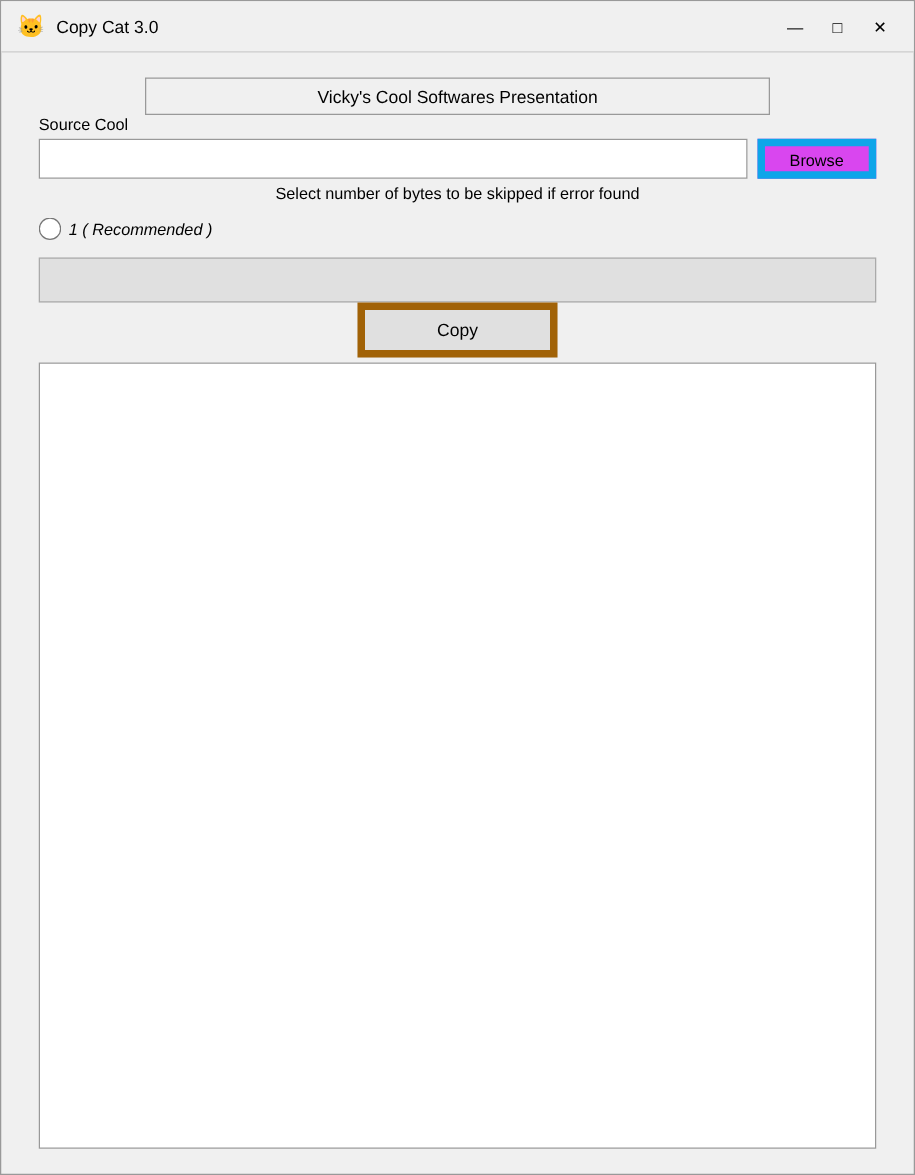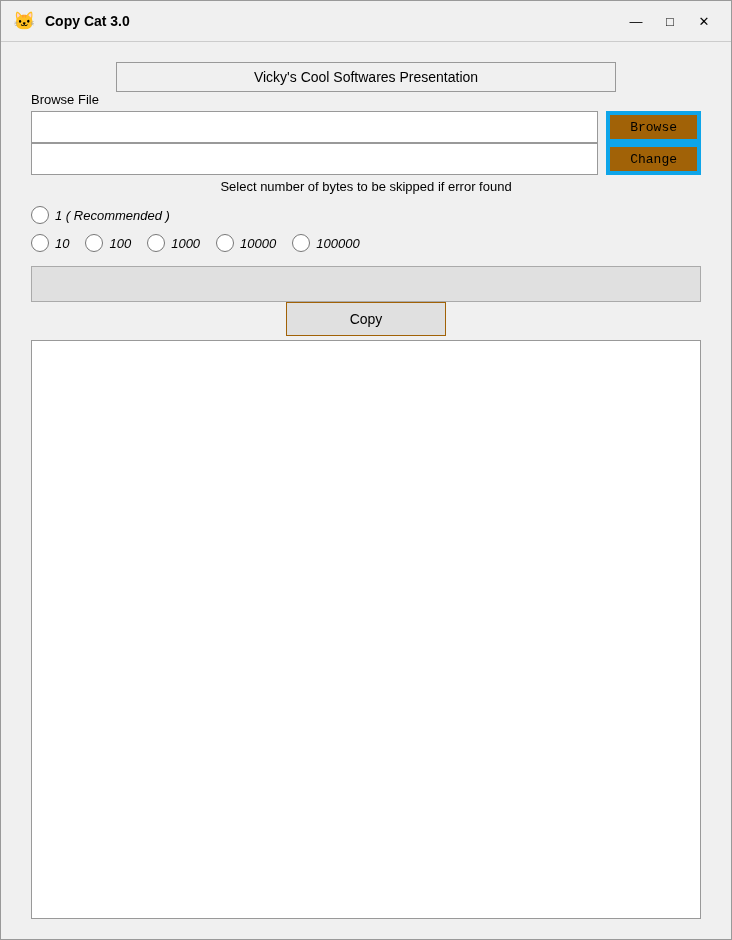--- a/index.html
+++ b/index.html
@@ -48,21 +48,21 @@
       width: 24px;
       height: 24px;
       display: flex;
       align-items: center;
       justify-content: center;
       font-size: 18px;
     }
 
     .title-bar-title {
       font-size: 14px;
-      font-weight: 700;
+      font-weight: 400;
       color: #000;
     }
 
     .title-bar-controls {
       display: flex;
       align-items: center;
       gap: 4px;
     }
 
     .title-bar-btn {
@@ -118,30 +118,29 @@
       flex: 1;
       height: 32px;
       border: 1px solid #999;
       background: #fff;
       padding: 4px 6px;
       font-size: 13px;
       outline: none;
     }
 
     .btn-blue {
-      background: #a16207;
-      border: 4px solid #0ea5e9;
+      background: #d946ef;
+      border: 6px solid #0ea5e9;
       color: #000;
       padding: 4px 20px;
       font-size: 13px;
       cursor: pointer;
       height: 32px;
       min-width: 90px;
       white-space: nowrap;
-      font-family: Liberation Mono, monospace;
     }
 
     .skip-section {
       margin-top: 4px;
     }
 
     .skip-label {
       font-size: 13px;
       color: #000;
       margin-bottom: 12px;
@@ -178,21 +177,21 @@
 
     .progress-bar-container {
       height: 36px;
       background: #e0e0e0;
       border: 1px solid #aaa;
       margin-top: 4px;
     }
 
     .copy-btn {
       background: #e0e0e0;
-      border: 1px solid #a16207;
+      border: 6px solid #a16207;
       color: #000;
       padding: 8px 40px;
       font-size: 14px;
       cursor: pointer;
       align-self: center;
       min-width: 160px;
     }
 
     .output-area {
       flex: 1;
@@ -219,66 +218,40 @@
       <button class="title-bar-btn">□</button>
       <button class="title-bar-btn close-btn">✕</button>
     </div>
   </div>
 
   <div class="content">
 
     <div class="presentation-label">Vicky's Cool Softwares Presentation</div>
 
     <div class="field-group">
-      <span class="field-label">Browse File</span>
+      <span class="field-label">Source Cool</span>
       <div class="field-row">
         <input class="text-input" type="text" placeholder="" style="">
         <button class="btn-blue">Browse</button>
       </div>
     </div>
 
     <div class="field-group">
-      <div class="field-row">
-        <input class="text-input" type="text" placeholder="" style="">
-        <button class="btn-blue">Change</button>
-      </div>
     </div>
 
     <div class="skip-section">
       <div class="skip-label">Select number of bytes to be skipped if error found</div>
 
       <div class="radio-row">
         <div class="radio-item">
           <input type="radio" name="skip_bytes" id="r1" value="1" style="">
           <label for="r1">1    ( Recommended )</label>
         </div>
       </div>
 
-      <div class="radio-row">
-        <div class="radio-item">
-          <input type="radio" name="skip_bytes" id="r10" value="10" style="">
-          <label for="r10">10</label>
-        </div>
-        <div class="radio-item">
-          <input type="radio" name="skip_bytes" id="r100" value="100" style="">
-          <label for="r100">100</label>
-        </div>
-        <div class="radio-item">
-          <input type="radio" name="skip_bytes" id="r1000" value="1000" style="">
-          <label for="r1000">1000</label>
-        </div>
-        <div class="radio-item">
-          <input type="radio" name="skip_bytes" id="r10000" value="10000" style="">
-          <label for="r10000">10000</label>
-        </div>
-        <div class="radio-item">
-          <input type="radio" name="skip_bytes" id="r100000" value="100000" style="">
-          <label for="r100000">100000</label>
-        </div>
-      </div>
 
     </div>
 
     <div class="progress-bar-container"></div>
 
     <button class="copy-btn">Copy</button>
 
     <div class="output-area"></div>
 
   </div>

